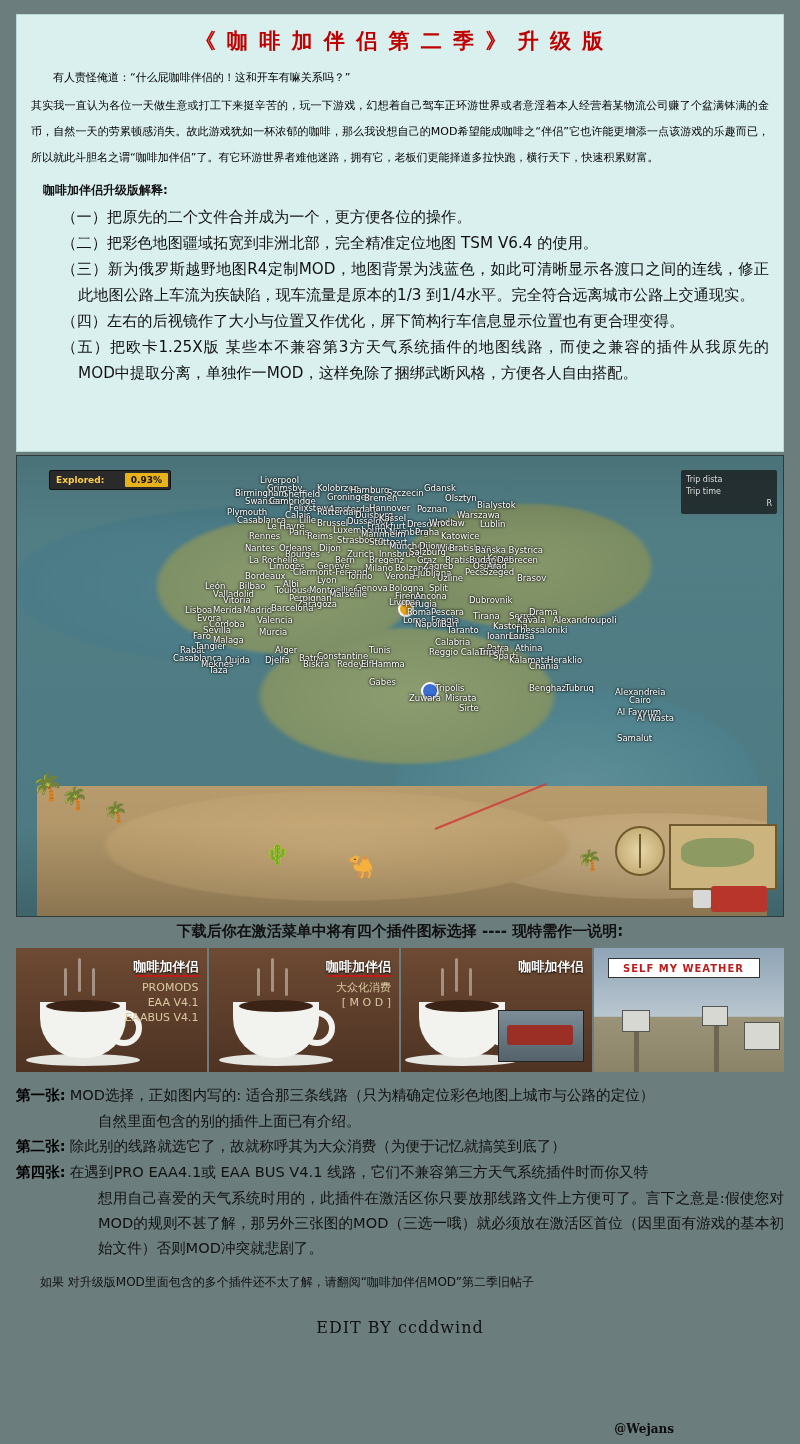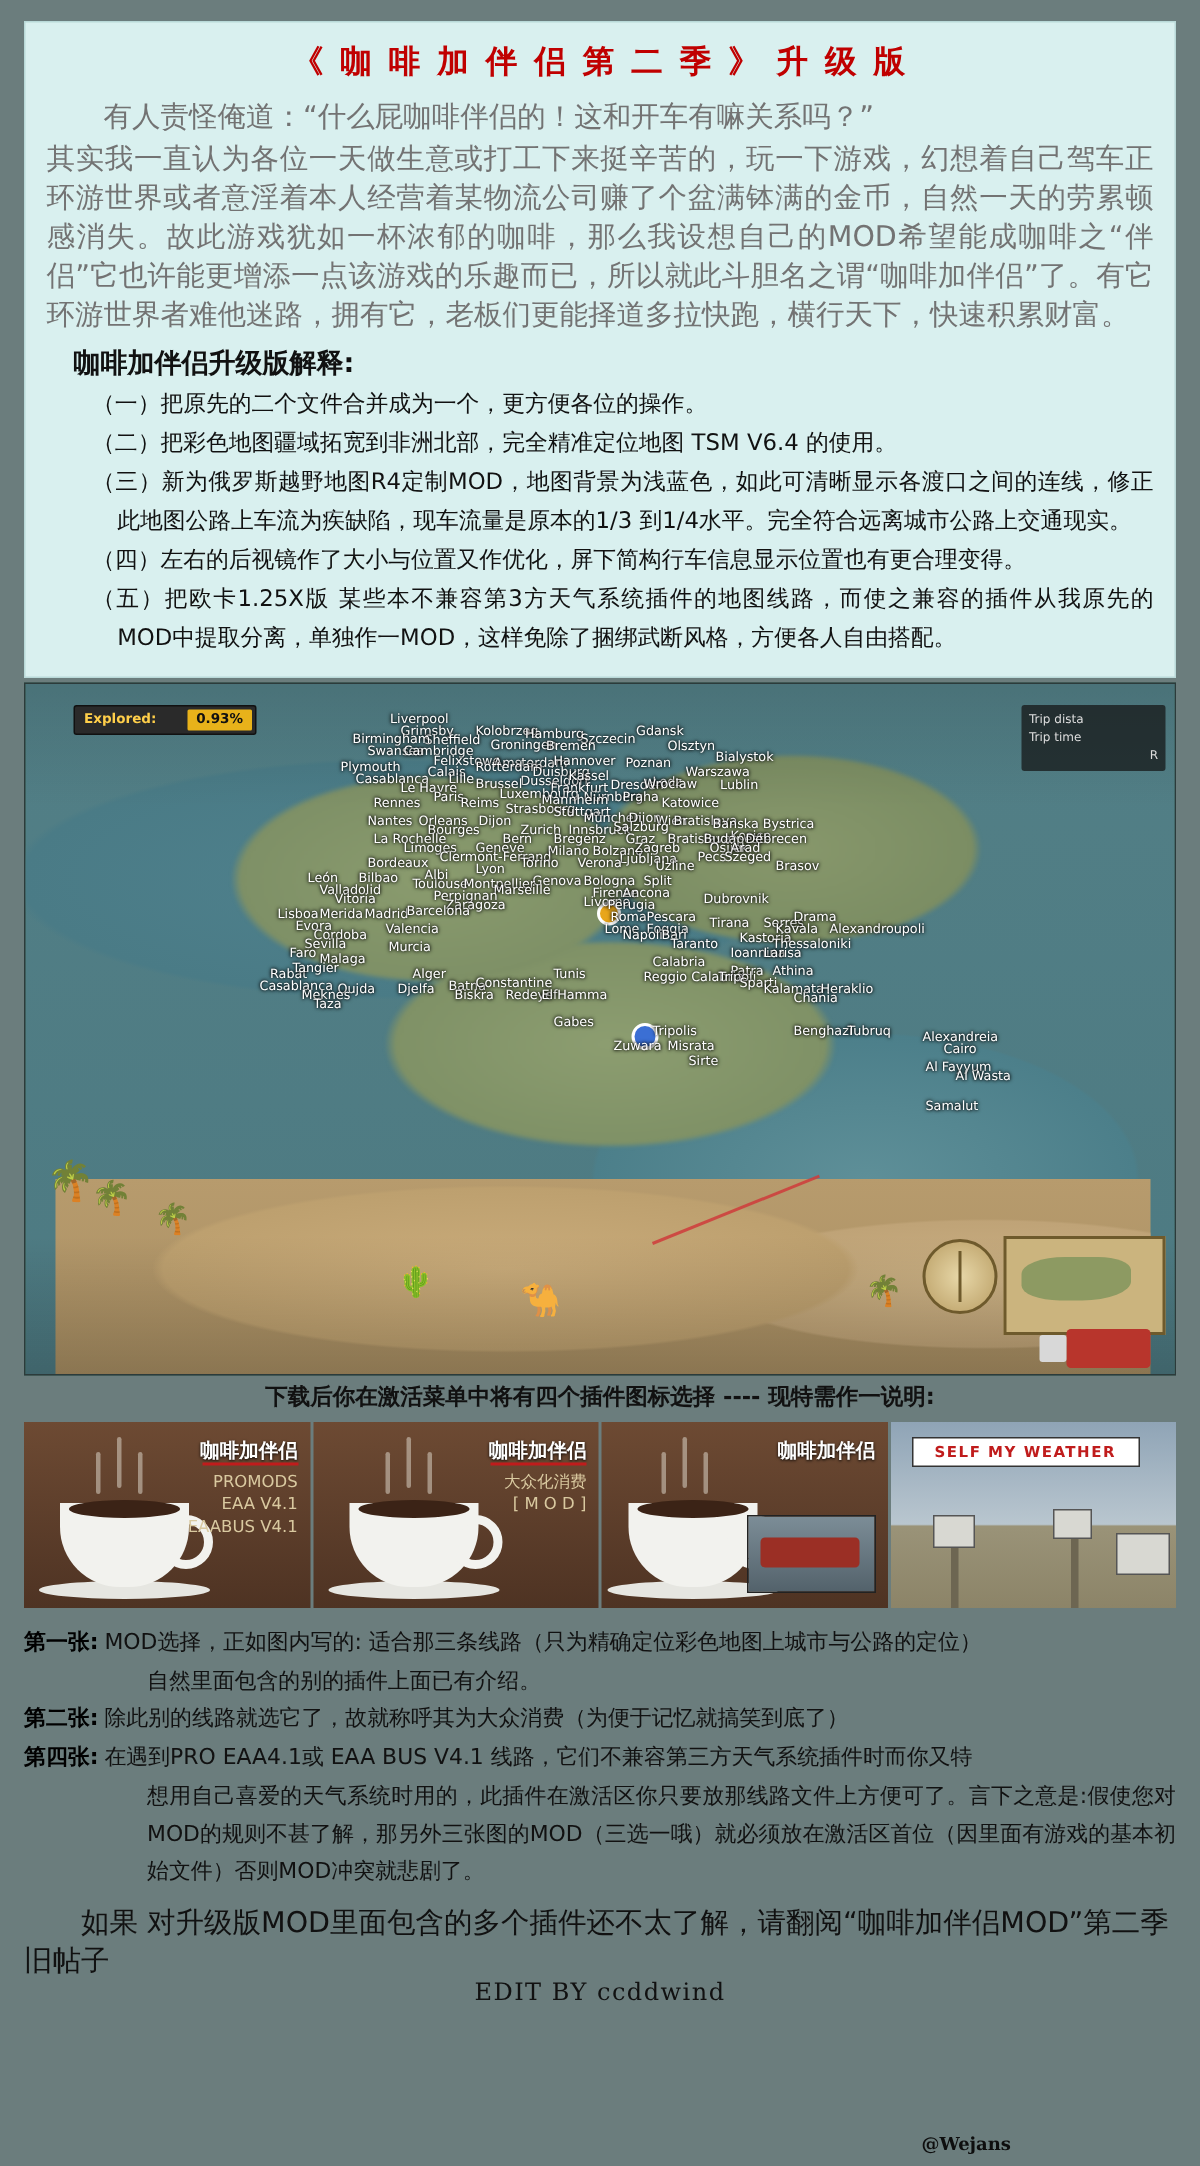--- a/index.html
+++ b/index.html
@@ -22,29 +22,29 @@
   .title{
     text-align:center;
     color:#c00000;
     font-weight:bold;
     font-size:21px;
     letter-spacing:2px;
     margin:4px 0 10px 0;
     font-family:"DejaVu Serif","Liberation Serif",serif;
   }
   .para{
-    font-size:19px;
+    font-size:11px;
     line-height:26px;
-    color:#737373;
+    color:#000000;
     text-align:justify;
     margin:0 0 2px 0;
   }
   .indent{ text-indent:2em; }
   .sub-head{
-    font-size:18px;line-height:27px;color:#111;font-weight:bold;
+    font-size:12px;line-height:27px;color:#111;font-weight:bold;
     margin-top:6px;text-indent:1em;
   }
   .listrow{
     font-size:15.2px;line-height:26px;color:#111;
     padding-left:2.1em;text-indent:-1.1em;margin-left:1em;
     text-align:justify;
   }
 
   
   .mapwrap{
@@ -208,21 +208,21 @@
   .notes{position:absolute;left:16px;top:1082px;width:768px;}
   .noterow{
     display:flex;font-size:14.6px;line-height:25px;color:#111;margin-bottom:1px;
   }
   .nkey{color:#000000;font-weight:bold;white-space:nowrap;padding-right:4px;}
   .nval{flex:1;text-align:justify;}
   .nsub{
     font-size:14.6px;line-height:25px;color:#111;padding-left:82px;text-align:justify;
   }
   .closing{
-    font-size:19px;line-height:25px;color:#111;margin-top:10px;text-indent:2em;
+    font-size:12px;line-height:25px;color:#111;margin-top:10px;text-indent:2em;
   }
   .editby{
     position:absolute;left:0;top:1318px;width:800px;text-align:center;
     font-family:"DejaVu Serif","Liberation Serif",serif;
     font-size:16px;color:#111;letter-spacing:1px;
   }
   .watermark{
     position:absolute;right:14px;bottom:8px;color:#0e0e0e;font-size:12px;font-weight:bold;
     font-family:"DejaVu Serif","Liberation Serif",serif;
   }

